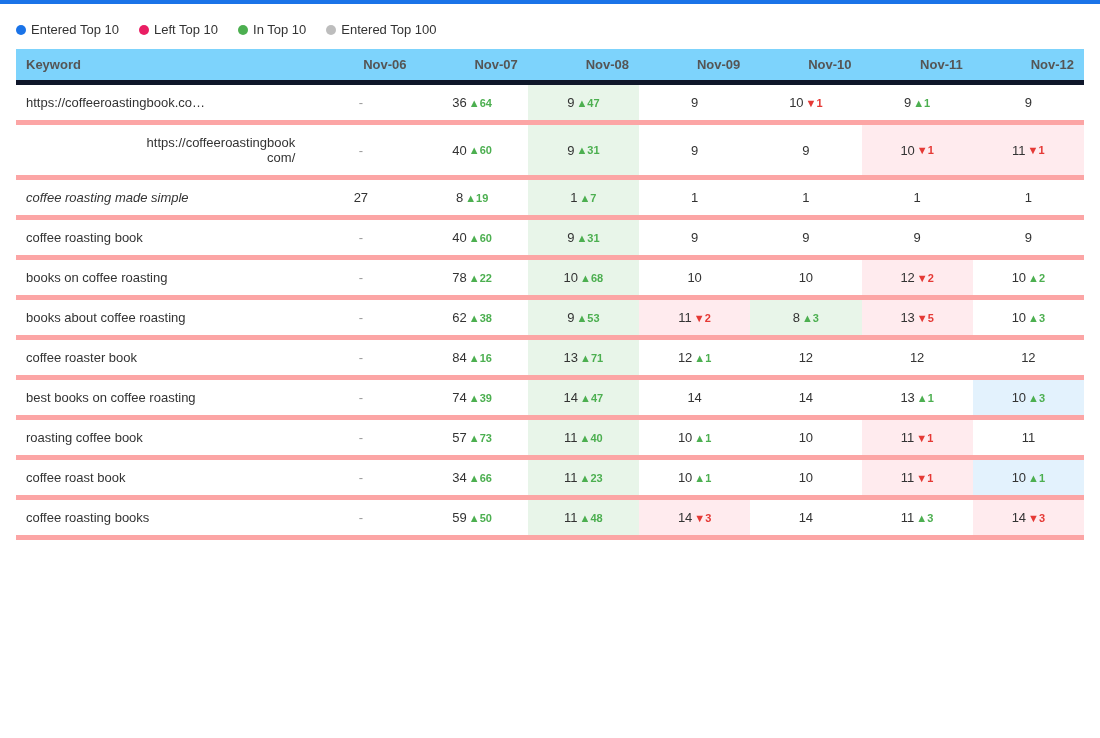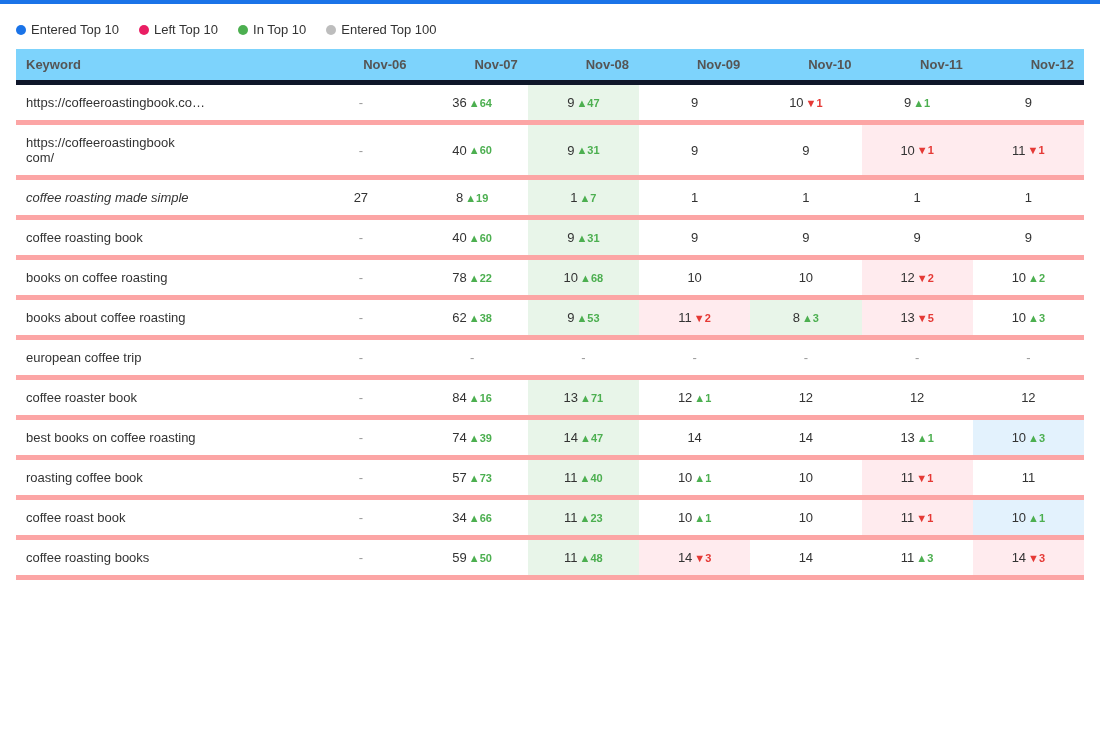--- a/index.html
+++ b/index.html
@@ -166,21 +166,21 @@
             </span></td>
           <td><span class="cell-val">
               <span>9</span>
               <span class="arrow-up change-up">▲1</span>
             </span></td>
           <td><span class="cell-val">
               <span>9</span>
             </span></td>
         </tr>
         <tr>
-          <td style="white-space: pre-line;">https://coffeeroastingbook
+          <td style="white-space: pre-line; text-align: right;">https://coffeeroastingbook
 com/</td>
           <td><span class="dash">-</span></td>
           <td><span class="cell-val">
               <span>40</span>
               <span class="arrow-up change-up">▲60</span>
             </span></td>
           <td class="bg-green"><span class="cell-val">
               <span>9</span>
               <span class="arrow-up change-up">▲31</span>
             </span></td>
@@ -295,30 +295,20 @@
               <span class="arrow-up change-up">▲3</span>
             </span></td>
           <td class="bg-red"><span class="cell-val">
               <span>13</span>
               <span class="arrow-down change-down">▼5</span>
             </span></td>
           <td><span class="cell-val">
               <span>10</span>
               <span class="arrow-up change-up">▲3</span>
             </span></td>
-        </tr>
-        <tr>
-          <td style="white-space: pre-line;">european coffee trip</td>
-          <td><span class="dash">-</span></td>
-          <td><span class="dash">-</span></td>
-          <td><span class="dash">-</span></td>
-          <td><span class="dash">-</span></td>
-          <td><span class="dash">-</span></td>
-          <td><span class="dash">-</span></td>
-          <td><span class="dash">-</span></td>
         </tr>
         <tr>
           <td style="white-space: pre-line;">coffee roaster book</td>
           <td><span class="dash">-</span></td>
           <td><span class="cell-val">
               <span>84</span>
               <span class="arrow-up change-up">▲16</span>
             </span></td>
           <td class="bg-green"><span class="cell-val">
               <span>13</span>

